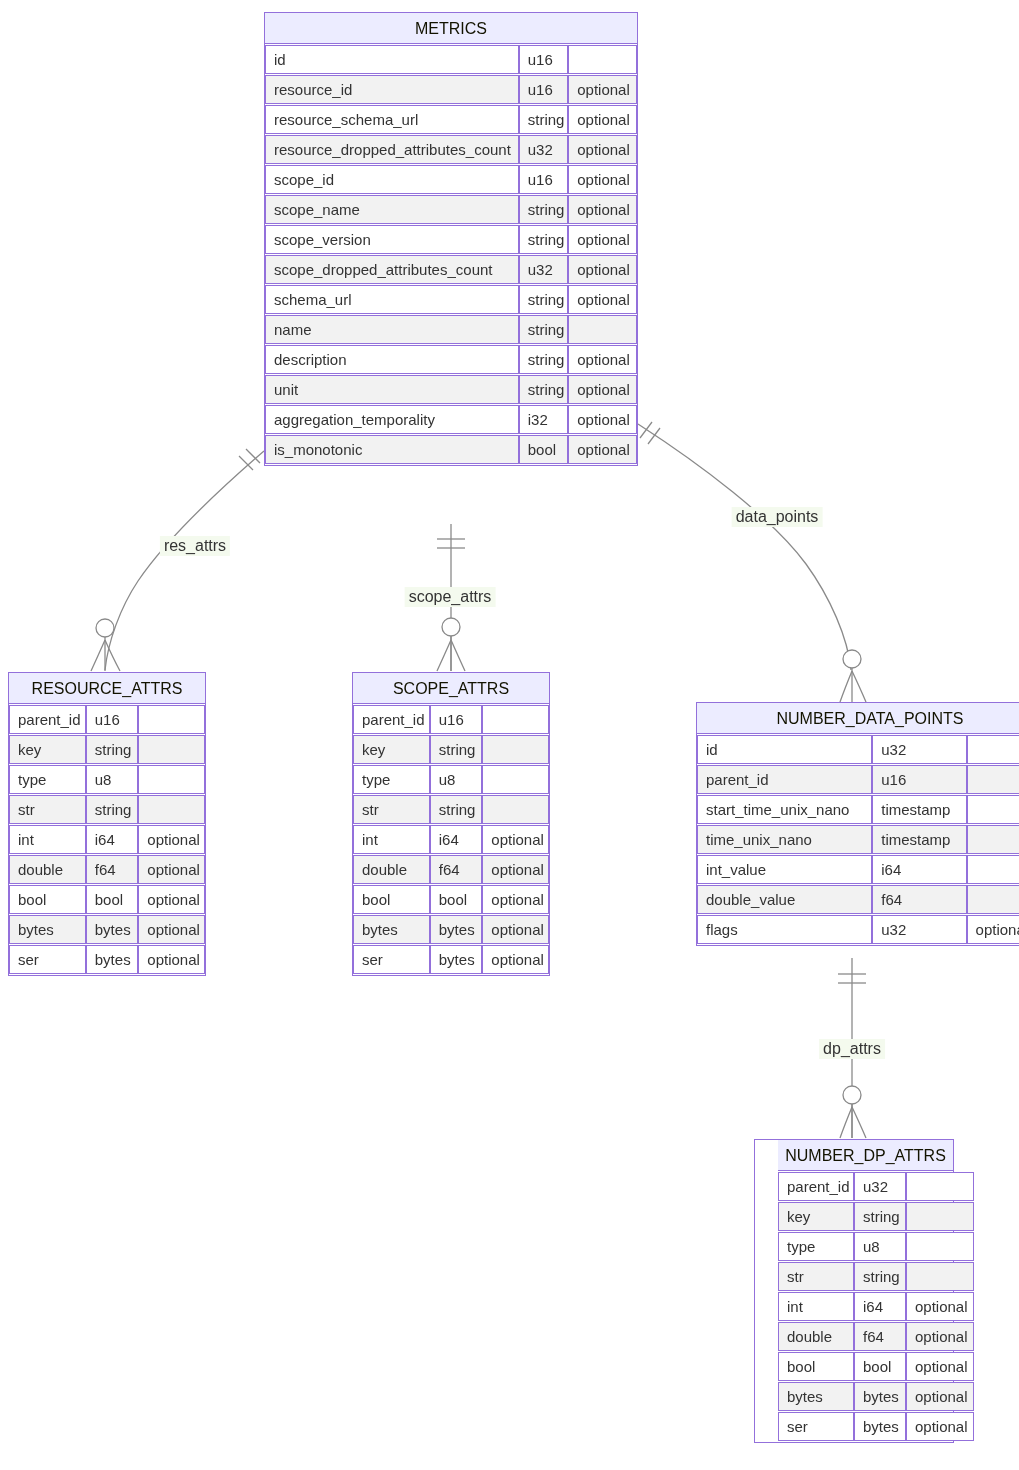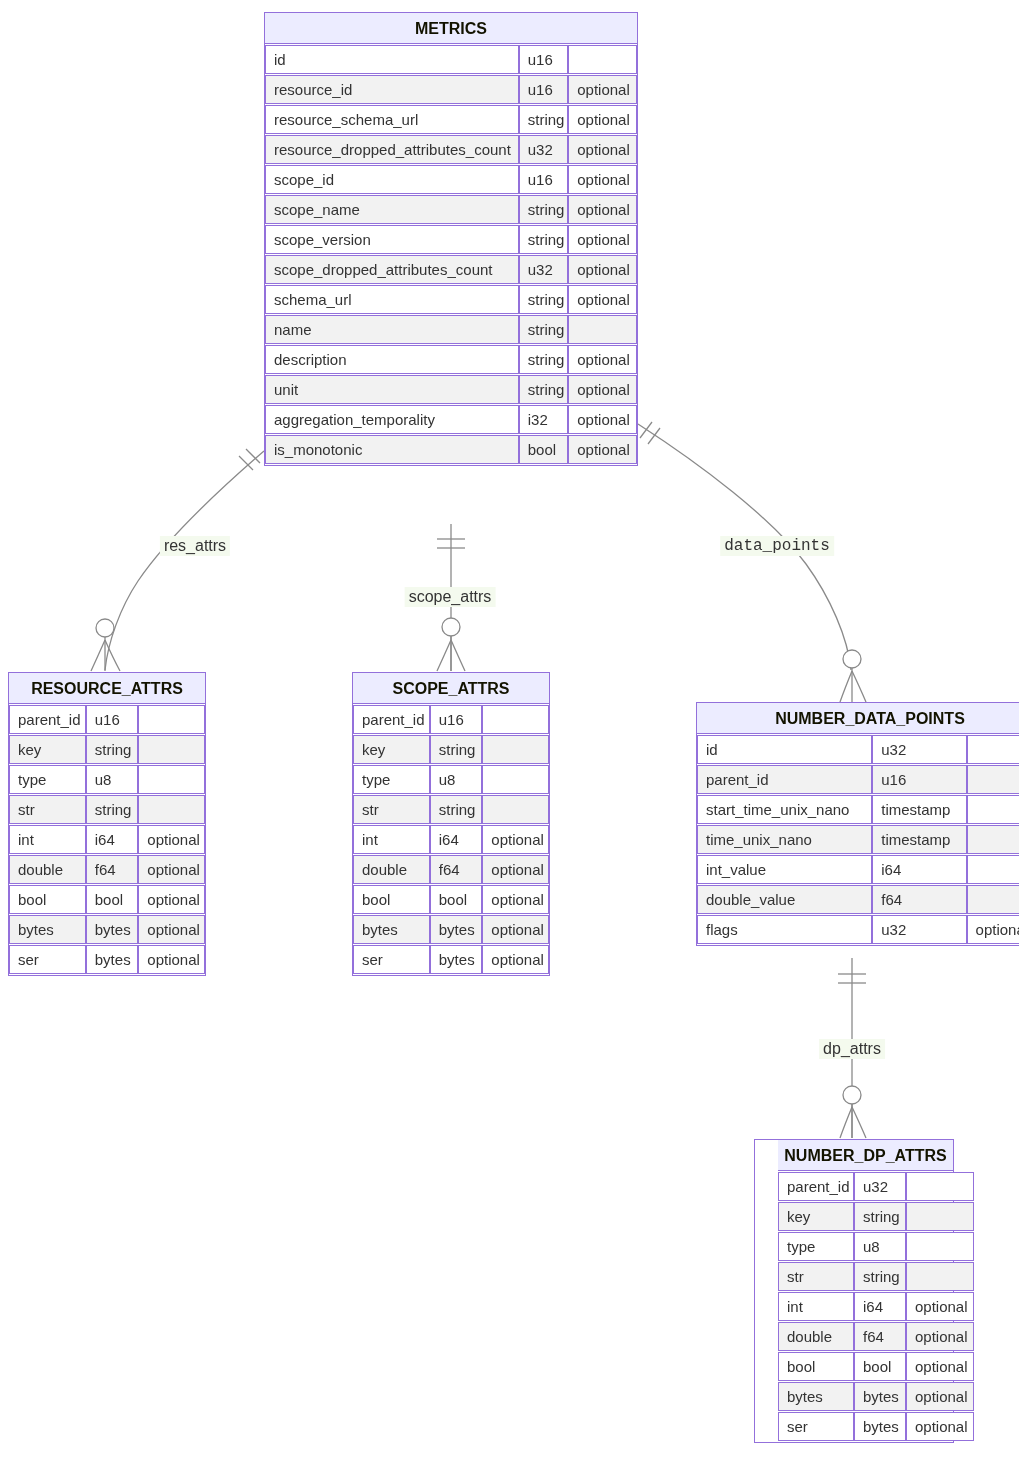--- a/index.html
+++ b/index.html
@@ -24,21 +24,21 @@
   }
   .entity{
     position:absolute;
     border:1px solid var(--border-color);
     background:#ffffff;
   }
   .entity-header{
     height:31px;line-height:31px;text-align:center;
     background:var(--header-bg);
     border-bottom:1px solid var(--border-color);
-    font-size:16px;color:#131300;font-weight:bold;
+    font-size:16px;color:#131300;
   }
   table.attr-table{
     border-collapse:separate;border-spacing:0 1px;
     table-layout:fixed;width:100%;
   }
   table.attr-table td{
     border:1px solid var(--border-color);
     height:29px;padding:0 2px 0 8px;
     font-size:15px;color:var(--text-color);
     overflow:hidden;white-space:nowrap;
@@ -64,21 +64,21 @@
   #ent-number-dp-attrs .col-comment{width:68px}
 
   .edge-label{
     position:absolute;transform:translate(-50%,-50%);
     background:var(--label-bg);
     padding:1px 4px;font-size:16px;color:var(--text-color);
     white-space:nowrap;
   }
   #lbl-res-attrs{left:165px;top:546px;margin-left:30px;}
   #lbl-scope-attrs{left:450px;top:597px;}
-  #lbl-data-points{left:777px;top:546px;font-family:Liberation Mono, monospace;}
+  #lbl-data-points{left:777px;top:517px;}
   #lbl-dp-attrs{left:852px;top:1049px;}
 
   .edges-layer path,.edges-layer line{stroke:var(--edge-color);stroke-width:1.3;fill:none;}
   .edges-layer circle{stroke:var(--edge-color);stroke-width:1.3;fill:#ffffff;}
 </style>
 </head>
 <body>
 
 <svg class="edges-layer" width="1019" height="1470" viewBox="0 0 1019 1470" xmlns="http://www.w3.org/2000/svg">
 

